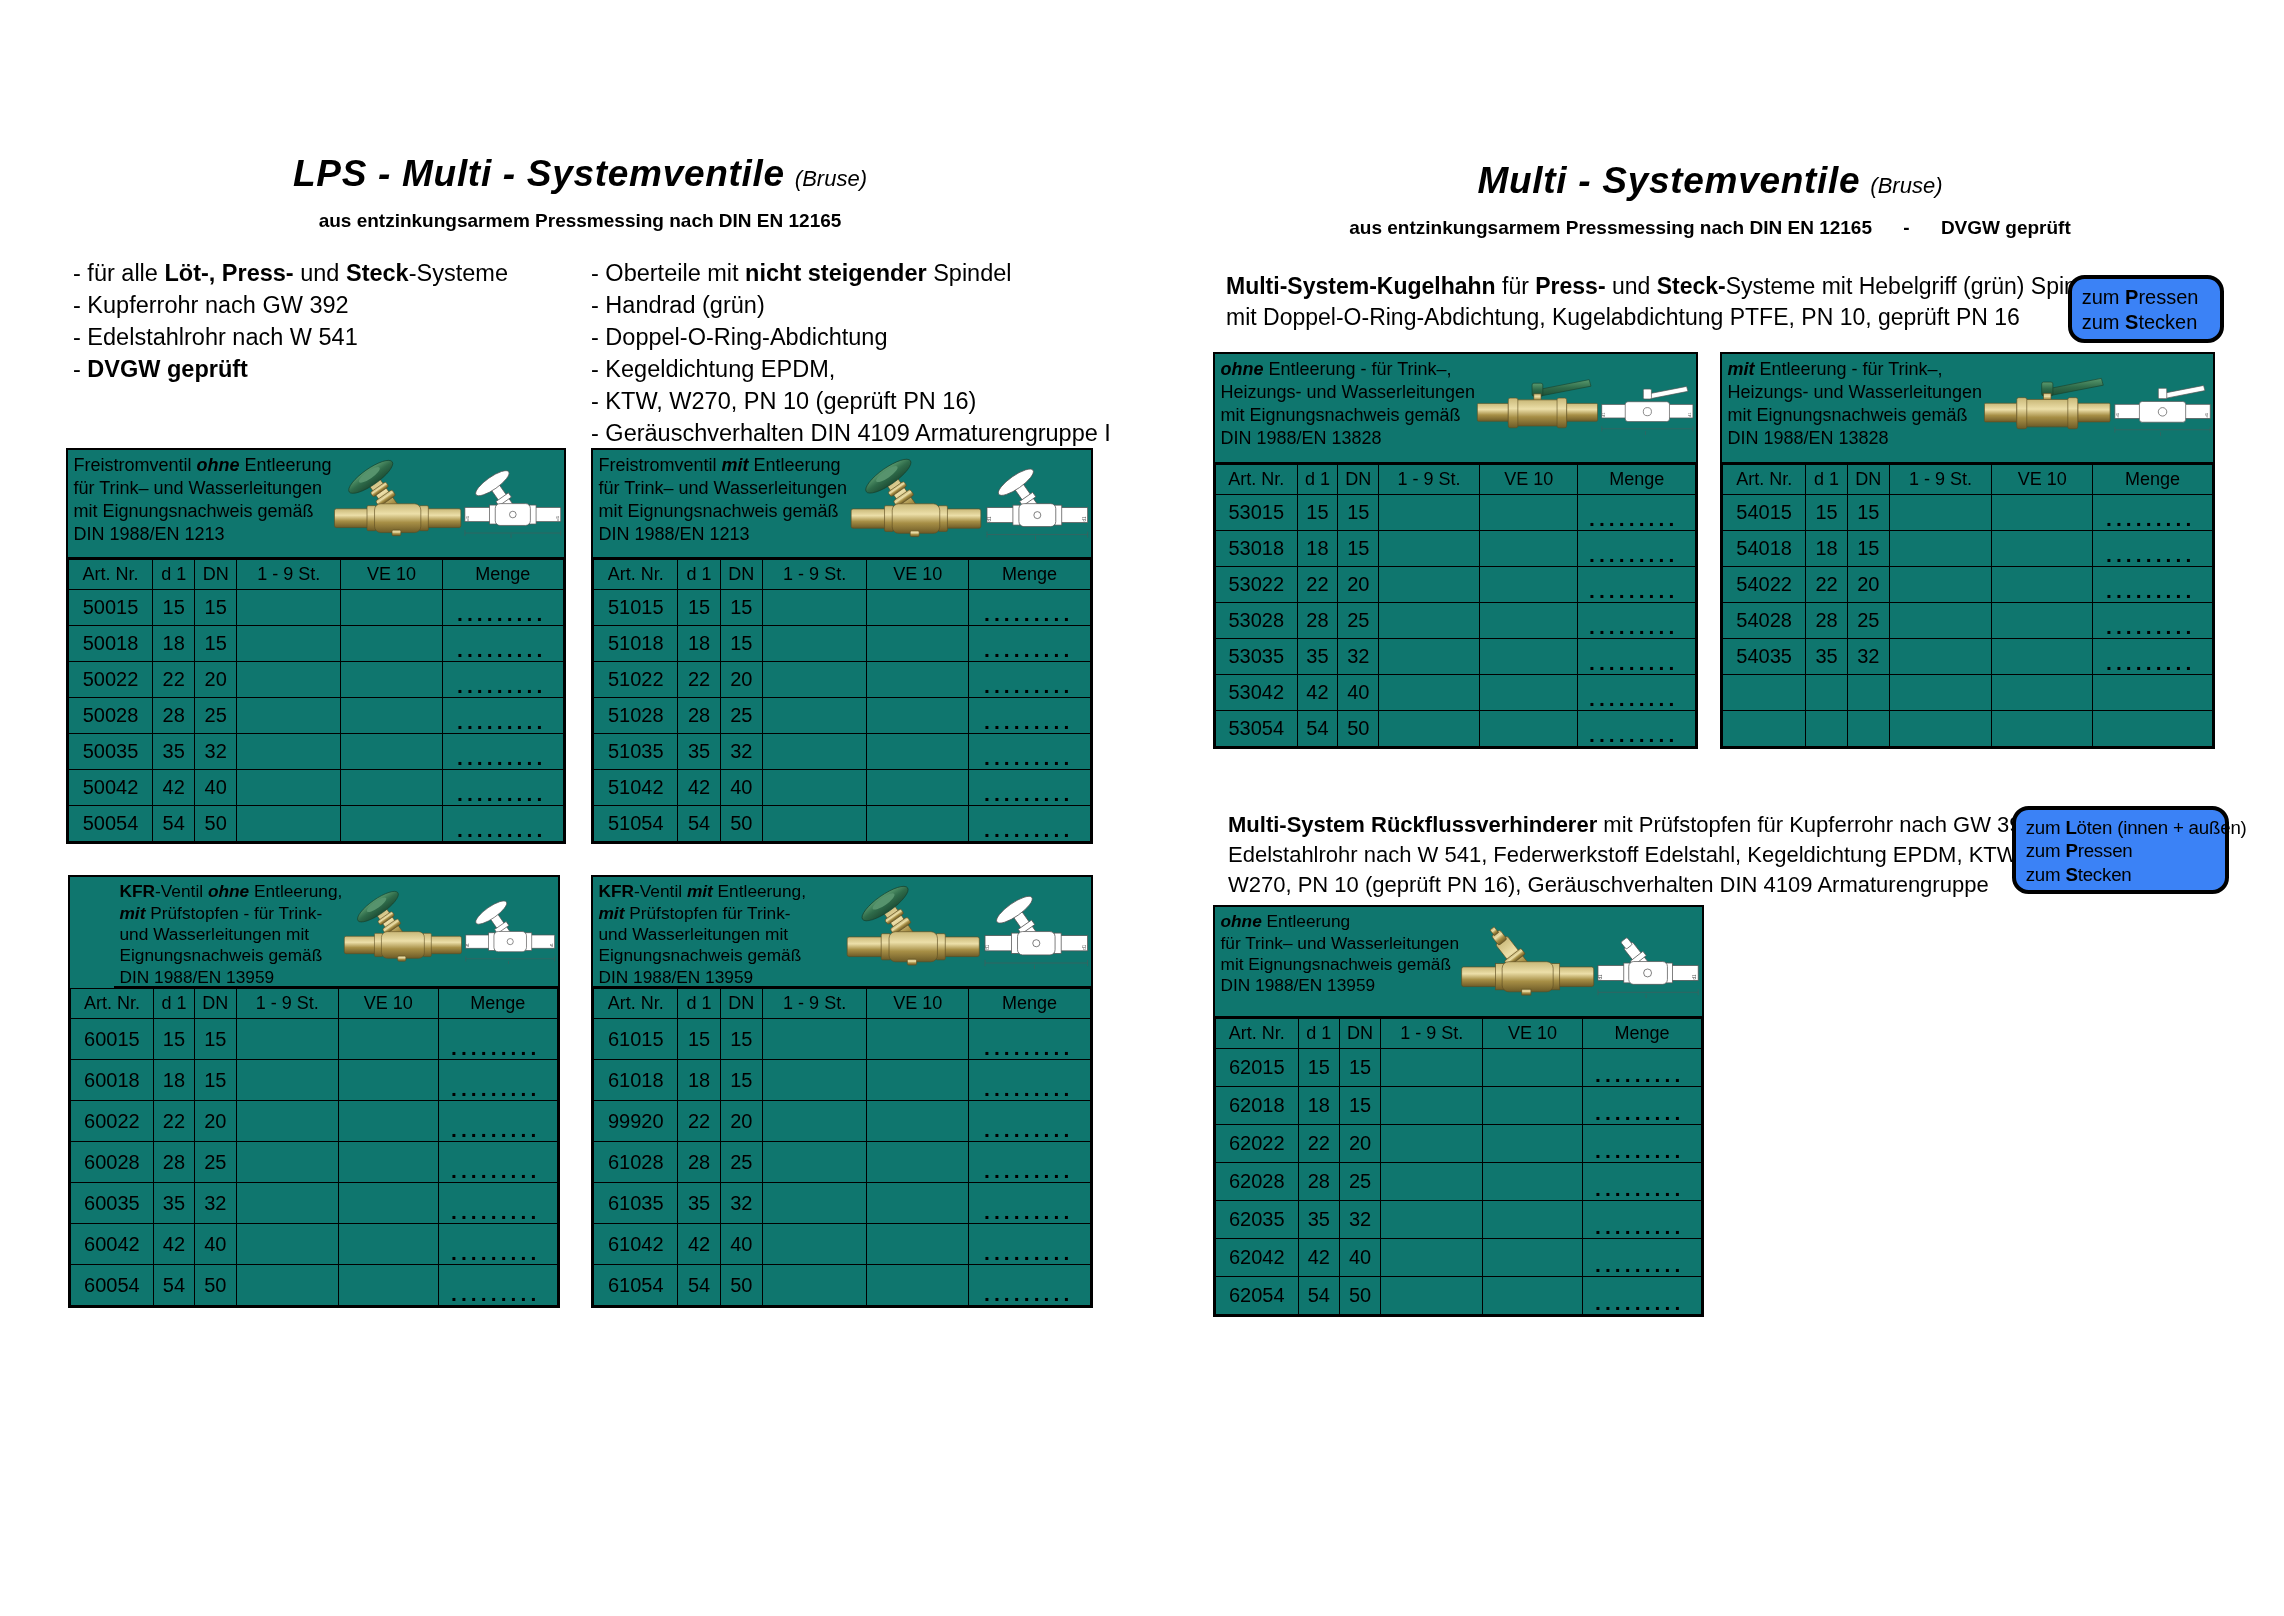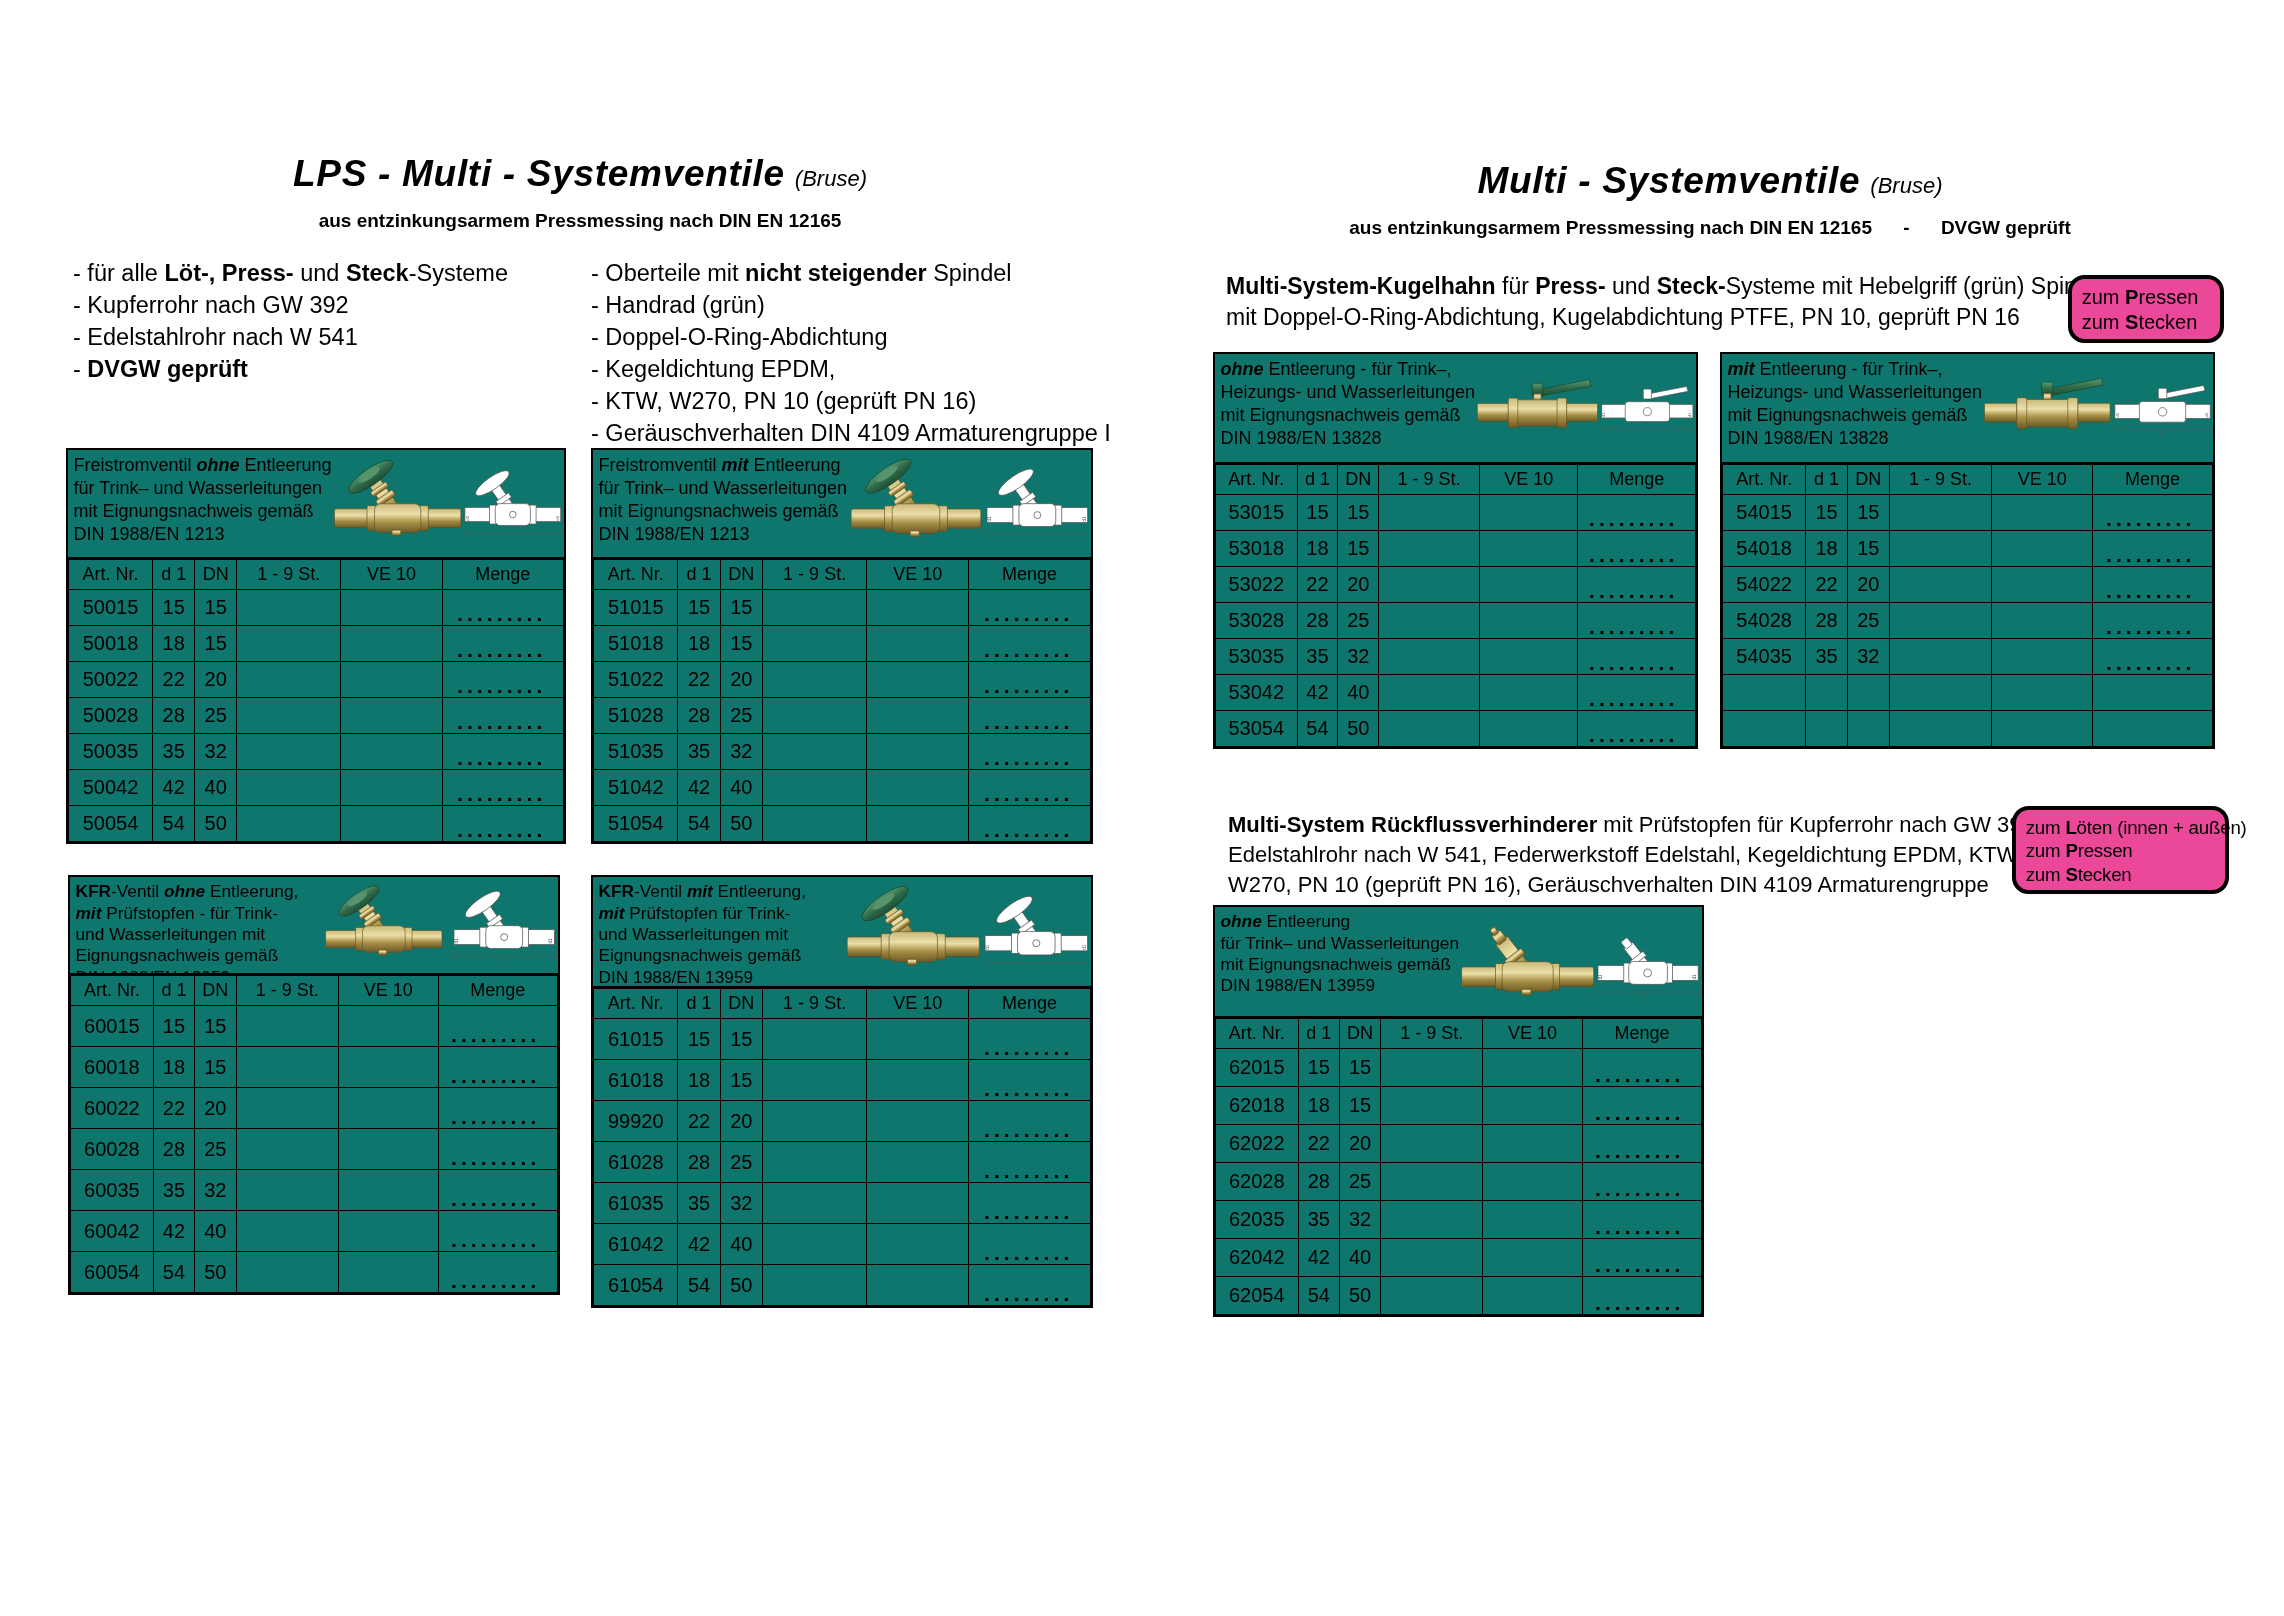--- a/index.html
+++ b/index.html
@@ -10,21 +10,21 @@
   .title-wrap{text-align:center;}
   .title-main{font-size:37px;font-weight:bold;font-style:italic;letter-spacing:0.7px;}
   .title-bruse{font-size:22px;font-style:italic;font-weight:normal;margin-left:7px;}
   .subtitle{font-size:19px;font-weight:bold;margin-top:15px;}
   .subtitle .dash{display:inline-block;margin:0 26px;}
   
   .features{font-size:23.5px;line-height:32px;white-space:nowrap;}
   
   .section-text{font-size:23px;line-height:31px;white-space:nowrap;}
   
-  .badge{border:4.8px solid #000;border-radius:16.6px;background:#ec4899;
+  .badge{border:4.8px solid #000;border-radius:16.6px;background:#3b82f6;
          font-size:20px;line-height:25px;padding:5.5px 7px 4.1px 9.7px;white-space:nowrap;}
   .badge.small{font-size:18.7px;line-height:23.5px;letter-spacing:-0.2px;}
   
   .ptable{border:2.8px solid #000;background:#0f766e;box-sizing:border-box;}
   .cap{display:flex;border-bottom:2.1px solid #000;box-sizing:border-box;overflow:hidden;}
   .cap-text{flex:0 0 49%;padding:4.1px 0 0 5.5px;font-size:18px;line-height:23px;white-space:nowrap;}
   .v2 .cap-text, .v4 .cap-text{font-size:17.3px;line-height:21.4px;}
   .pimg{height:90%;align-self:center;}
   .pimg.photo{width:29%;}
   .pimg.linedr{width:22%;margin-right:1.4px;}
@@ -385,21 +385,21 @@
           <td class="c1">54</td>
           <td class="c2">50</td>
           <td class="c3"></td>
           <td class="c4"></td>
           <td class="c5 dots">.........</td>
         </tr>
       </tbody>
     </table>
   </div>
 <div class="abs ptable v2" style="left:68px;top:875px;width:492px;">
-    <div class="cap" style="height: 98px;">
+    <div class="cap" style="height: 111px; margin-left: 44px;">
       <div class="cap-text">
         <div><b>KFR</b>-Ventil <b><i>ohne</i></b> Entleerung,</div>
         <div><b><i>mit</i></b> Prüfstopfen - für Trink-</div>
         <div>und Wasserleitungen mit</div>
         <div>Eignungsnachweis gemäß</div>
         <div>DIN 1988/EN 13959</div>
       </div>
       <svg viewBox="0 0 210 150" class="pimg photo">
         <use href="#sym-angle-photo"></use>
       </svg>

